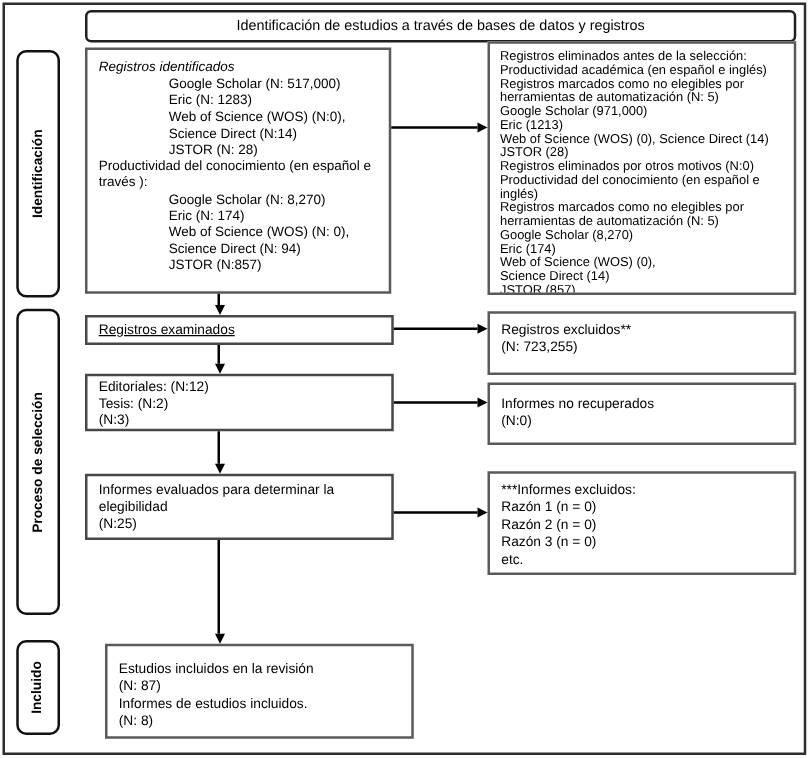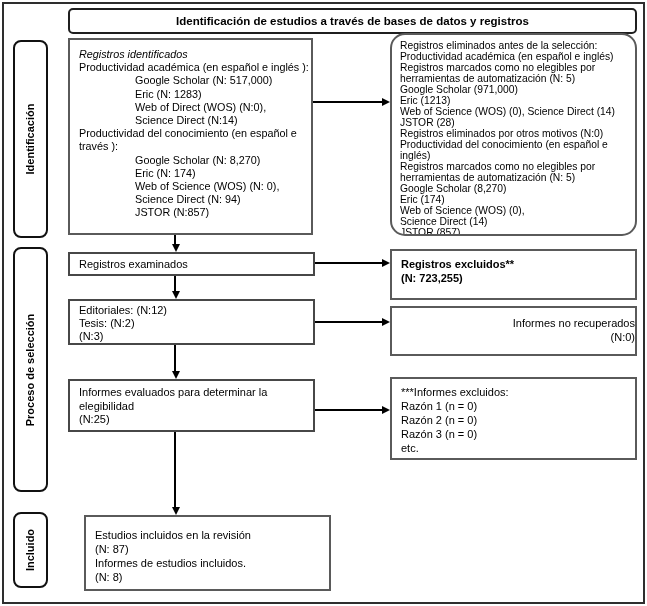--- a/index.html
+++ b/index.html
@@ -5,53 +5,53 @@
   html,body{margin:0;padding:0;background:#fff;}
   .canvas{
     position:relative;width:647px;height:606px;background:#ffffff;
     font-family:"Liberation Sans","DejaVu Sans",sans-serif;color:#000;overflow:hidden;
   }
   .frame{position:absolute;left:2px;top:2px;right:2px;bottom:2px;border:2px solid #2e2e2e;}
   
   .title-box{
     position:absolute;left:68px;top:8px;width:565px;height:22px;
     border:2px solid #1f1f1f;border-radius:5px;background:#fff;
-    font-weight:bold;font-size:11.5px;line-height:22px;text-align:center;
+    font-weight:normal;font-size:11.5px;line-height:22px;text-align:center;
   }
   
   .stage{
     position:absolute;left:13px;width:31px;border:2px solid #111;border-radius:8px;background:#fff;
     display:flex;align-items:center;justify-content:center;
   }
   .stage span{
     transform:rotate(-90deg);white-space:nowrap;font-weight:bold;font-size:11px;
   }
   .stage-1{top:40px;height:194px;}
   .stage-2{top:247px;height:241px;}
   .stage-3{top:512px;height:72px;}
   
   .fbox{position:absolute;background:#fff;border:2px solid #5a5a5a;overflow:hidden;box-sizing:content-box;}
   .box-identified{left:68px;top:38px;width:241px;height:193px;padding:0;}
   .box-identified .pad{padding:8px 3px 0 9px;}
   .box-identified .ln{font-size:10.8px;line-height:13.2px;white-space:nowrap;}
   .box-identified .indent{padding-left:56px;}
   .italic{font-style:italic;}
-  .box-removed{left:390px;top:33px;width:243px;height:199px;border-radius:15px;}
+  .box-removed{left:390px;top:33px;width:243px;height:199px;}
   .box-removed .pad{padding:5px 2px 0 8px;}
   .box-removed .ln{font-size:10.3px;line-height:11px;white-space:nowrap;}
-  .box-screened{left:68px;top:252px;width:243px;height:20px;border-color:#474747;}
+  .box-screened{left:68px;top:252px;width:243px;height:20px;border-color:#474747;text-decoration:underline;}
   .box-screened .lbl{font-size:11px;line-height:20px;padding-left:9px;}
-  .box-excluded{left:390px;top:249px;width:243px;height:47px;font-weight:bold;}
+  .box-excluded{left:390px;top:249px;width:243px;height:47px;}
   .box-excluded .pad{padding:6px 0 0 9px;}
   .box-excluded .ln{font-size:11px;line-height:14px;}
   .box-sought{left:68px;top:299px;width:243px;height:42px;border-color:#474747;}
   .box-sought .pad{padding:3px 0 0 9px;}
   .box-sought .ln{font-size:11px;line-height:13px;white-space:nowrap;}
   .box-notret{left:390px;top:306px;width:243px;height:46px;}
-  .box-notret .pad{padding:8px 0 0 9px;text-align:right;}
+  .box-notret .pad{padding:8px 0 0 9px;}
   .box-notret .ln{font-size:11px;line-height:14px;}
   .box-assessed{left:68px;top:379px;width:243px;height:49px;border-color:#474747;}
   .box-assessed .pad{padding:5px 0 0 9px;}
   .box-assessed .ln{font-size:11px;line-height:13.5px;white-space:nowrap;}
   .box-repexcl{left:390px;top:377px;width:243px;height:79px;}
   .box-repexcl .pad{padding:6px 0 0 9px;}
   .box-repexcl .ln{font-size:11px;line-height:14px;}
   .box-included{left:68px;top:515px;width:243px;height:72px;margin-left:16px;}
   .box-included .pad{padding:11px 0 0 9px;}
   .box-included .ln{font-size:11px;line-height:14px;}
@@ -89,25 +89,25 @@
   <div class="stage stage-2">
     <span>Proceso de selección</span>
   </div>
   <div class="stage stage-3">
     <span>Incluido</span>
   </div>
 
   <div class="fbox box-identified">
     <div class="pad">
       <div class="ln italic">Registros identificados</div>
-      <div class="ln">Productividad académica (en español e inglés ):</div>
       <div class="ln indent">Google Scholar (N: 517,000)</div>
       <div class="ln indent">Eric (N: 1283)</div>
-      <div class="ln indent">Web of Direct (WOS) (N:0),</div>
+      <div class="ln indent">Web of Science (WOS) (N:0),</div>
       <div class="ln indent">Science Direct (N:14)</div>
+      <div class="ln indent">JSTOR (N: 28)</div>
       <div class="ln">Productividad del conocimiento (en español e</div>
       <div class="ln">través ):</div>
       <div class="ln indent">Google Scholar (N: 8,270)</div>
       <div class="ln indent">Eric (N: 174)</div>
       <div class="ln indent">Web of Science (WOS) (N: 0),</div>
       <div class="ln indent">Science Direct (N: 94)</div>
       <div class="ln indent">JSTOR (N:857)</div>
     </div>
   </div>
 

